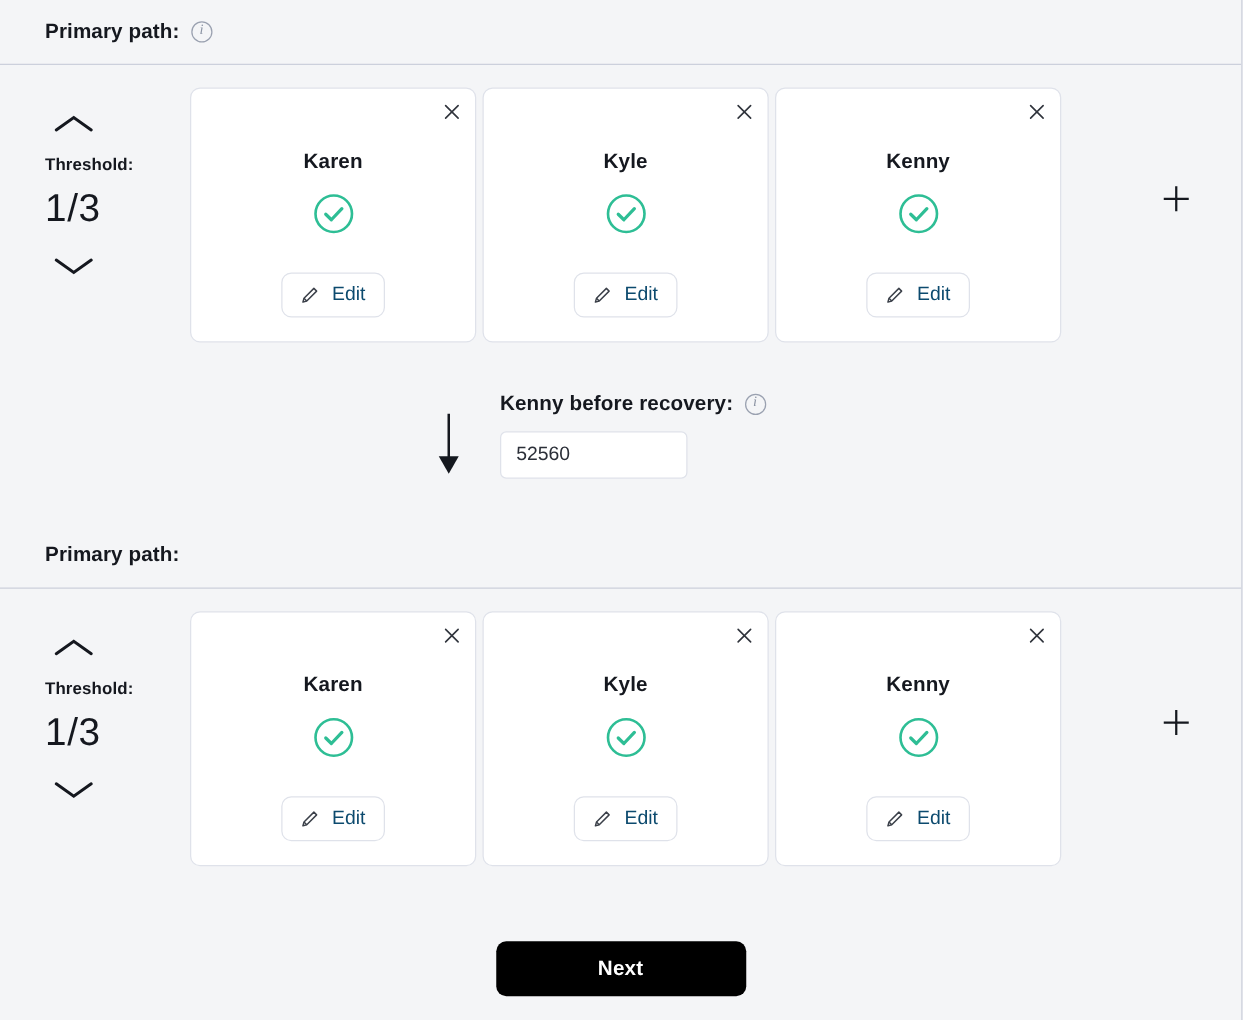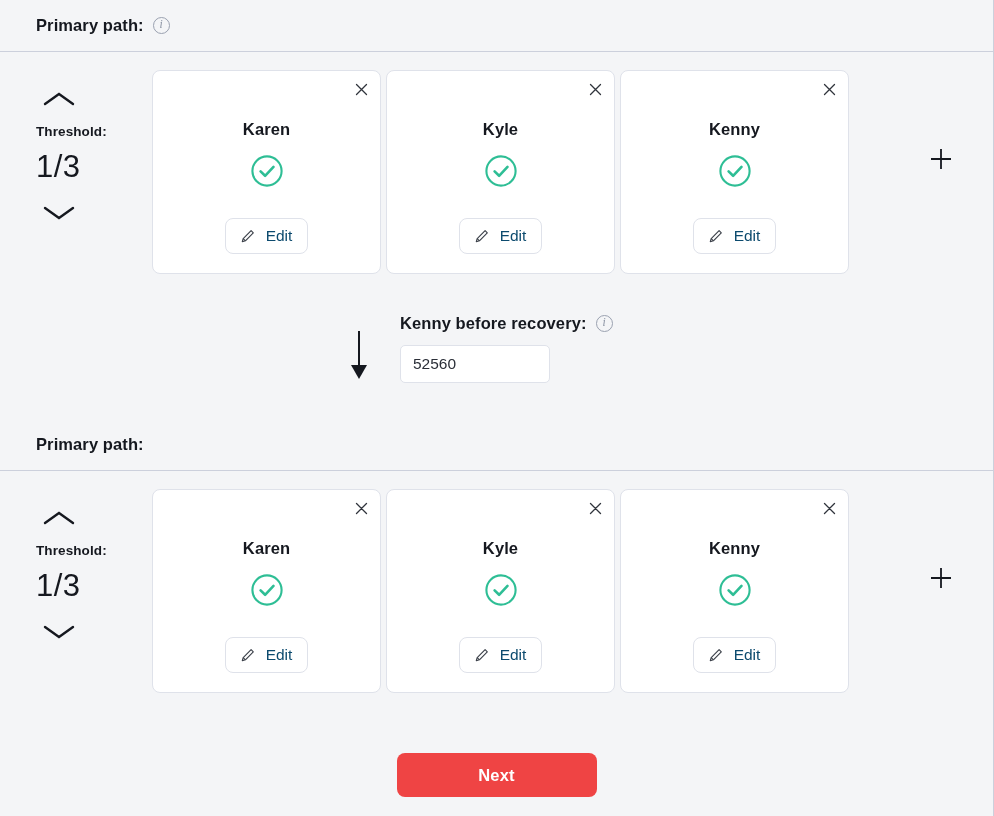--- a/index.html
+++ b/index.html
@@ -205,21 +205,21 @@
 
   
   .footer {
     display: flex;
     justify-content: center;
     margin-top: 60px;
   }
   .next-btn {
     width: 200px;
     height: 44px;
-    background: #ef4444;
+    background: #000000;
     color: #ffffff;
     border: none;
     border-radius: 8px;
     font-size: 16.5px;
     font-weight: bold;
     letter-spacing: .2px;
     cursor: pointer;
     font-family: "Liberation Sans", sans-serif;
   }
 </style>

